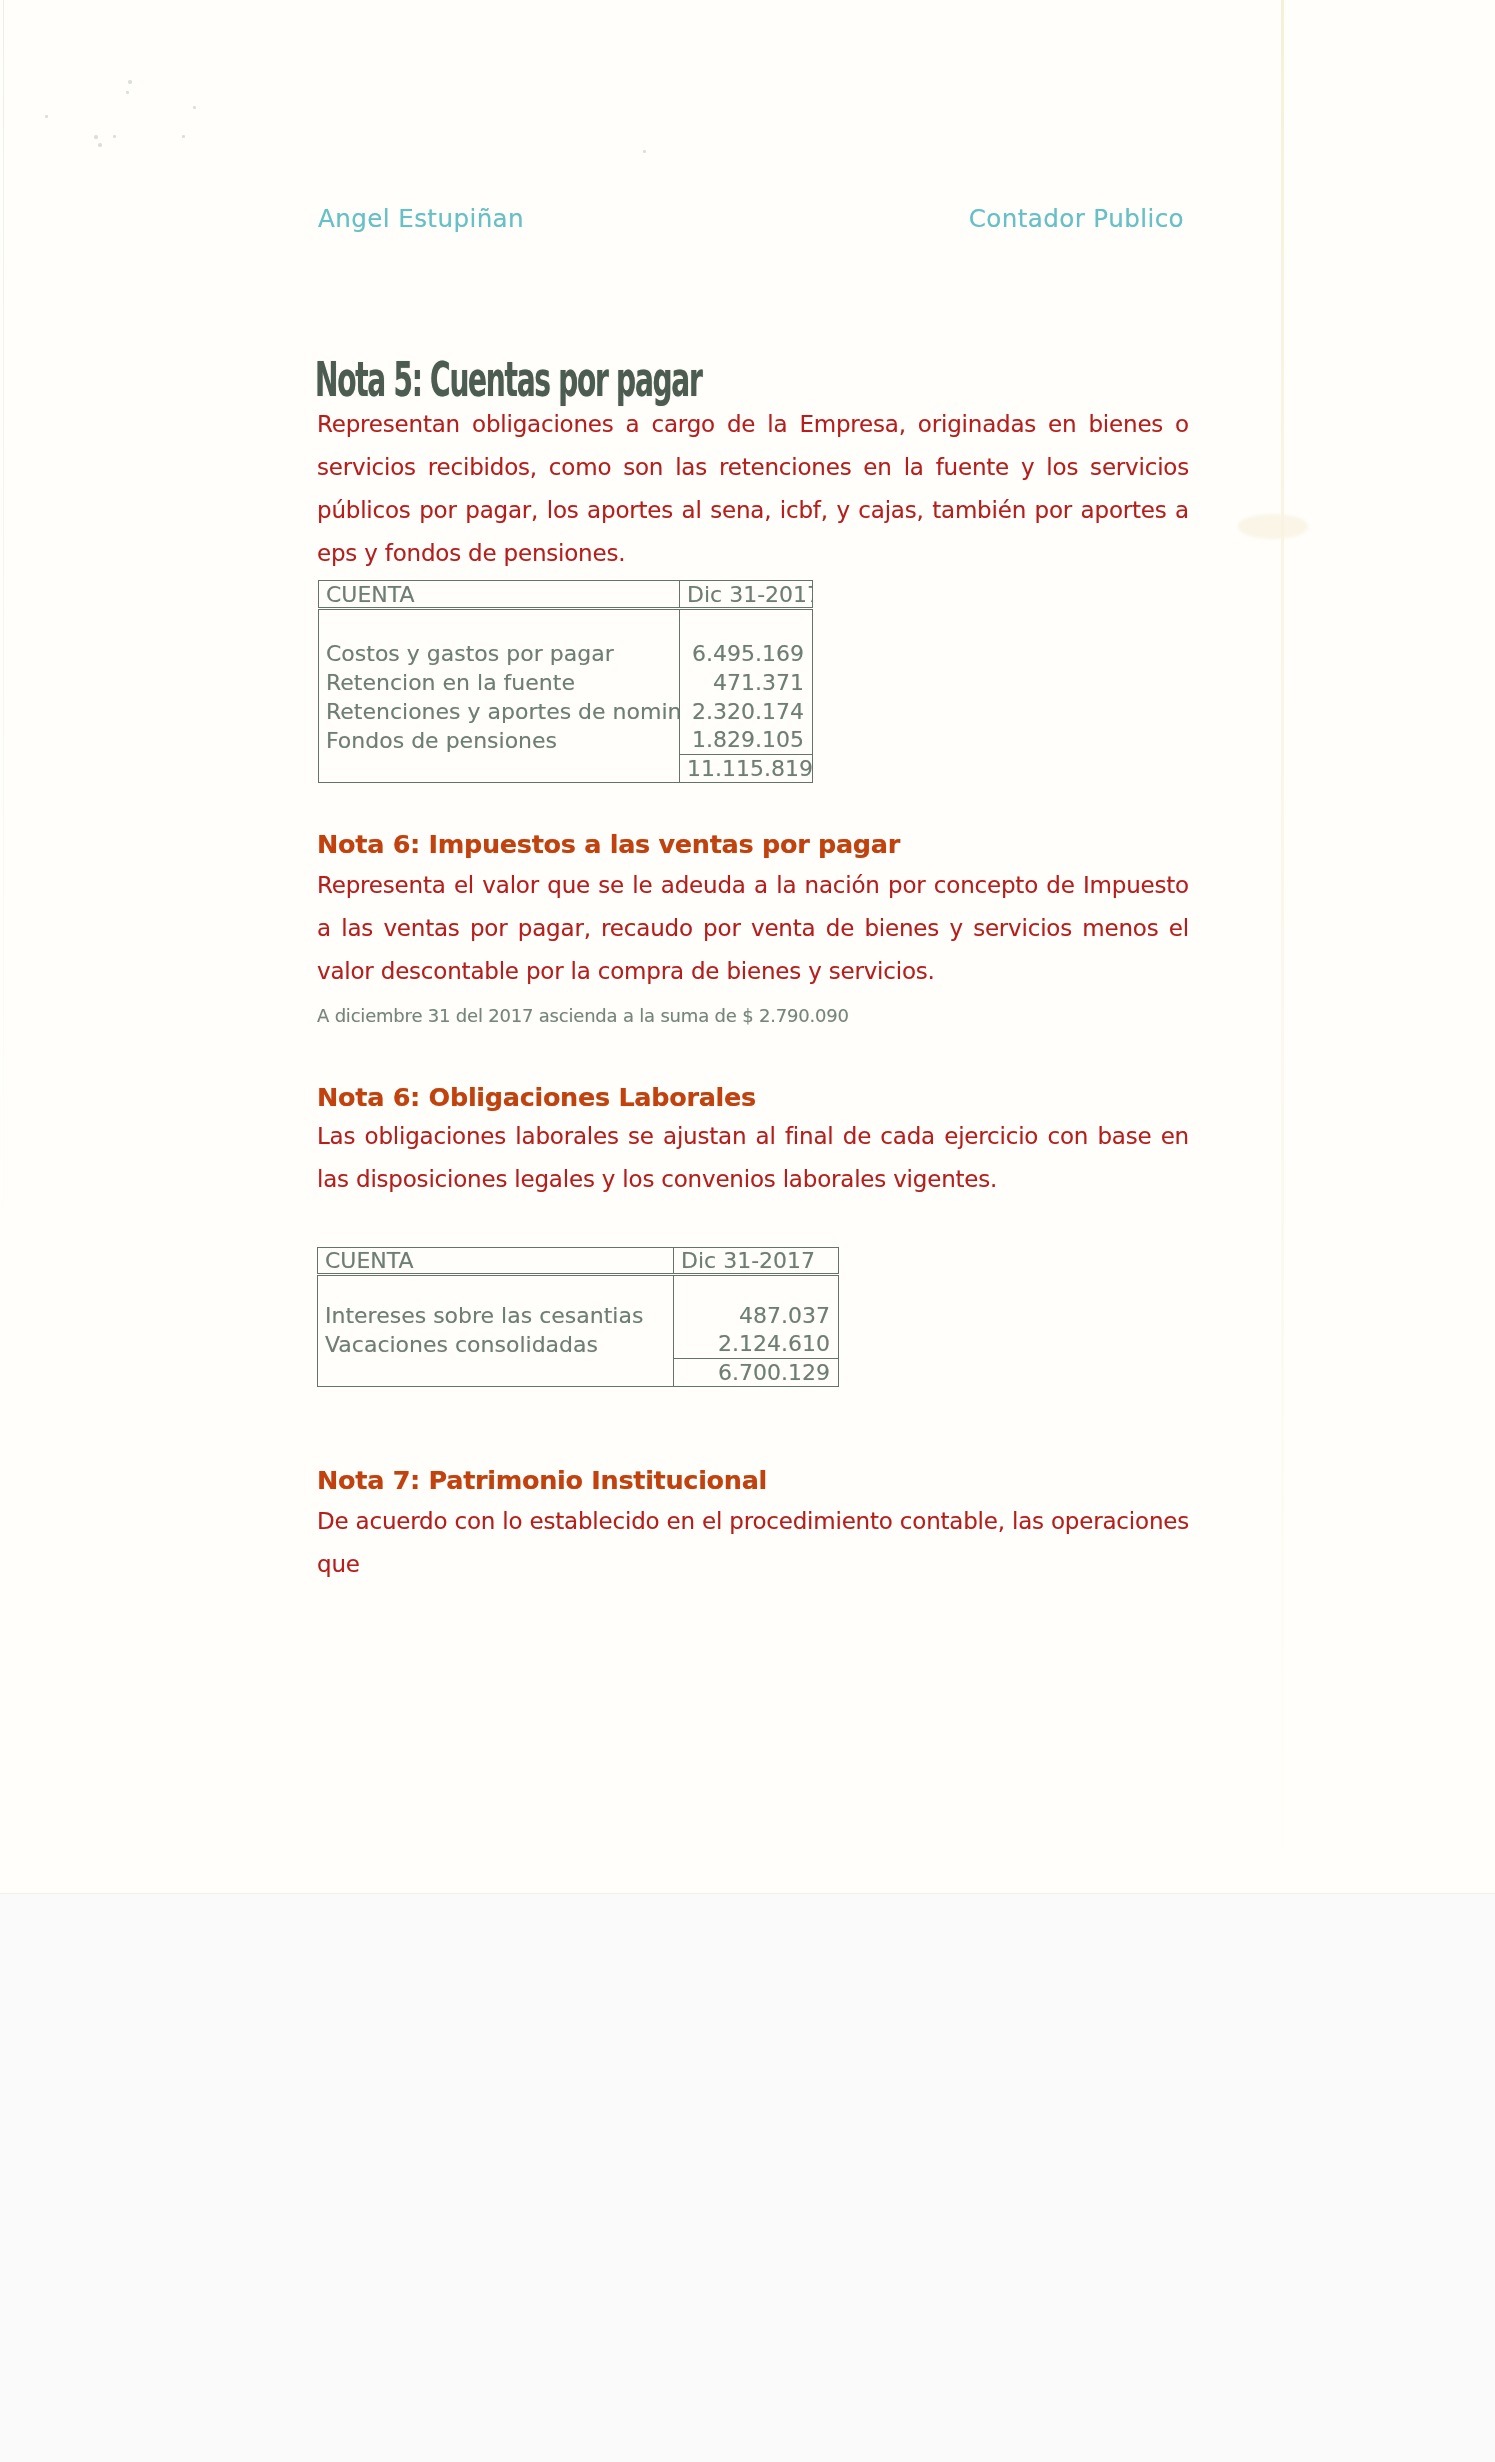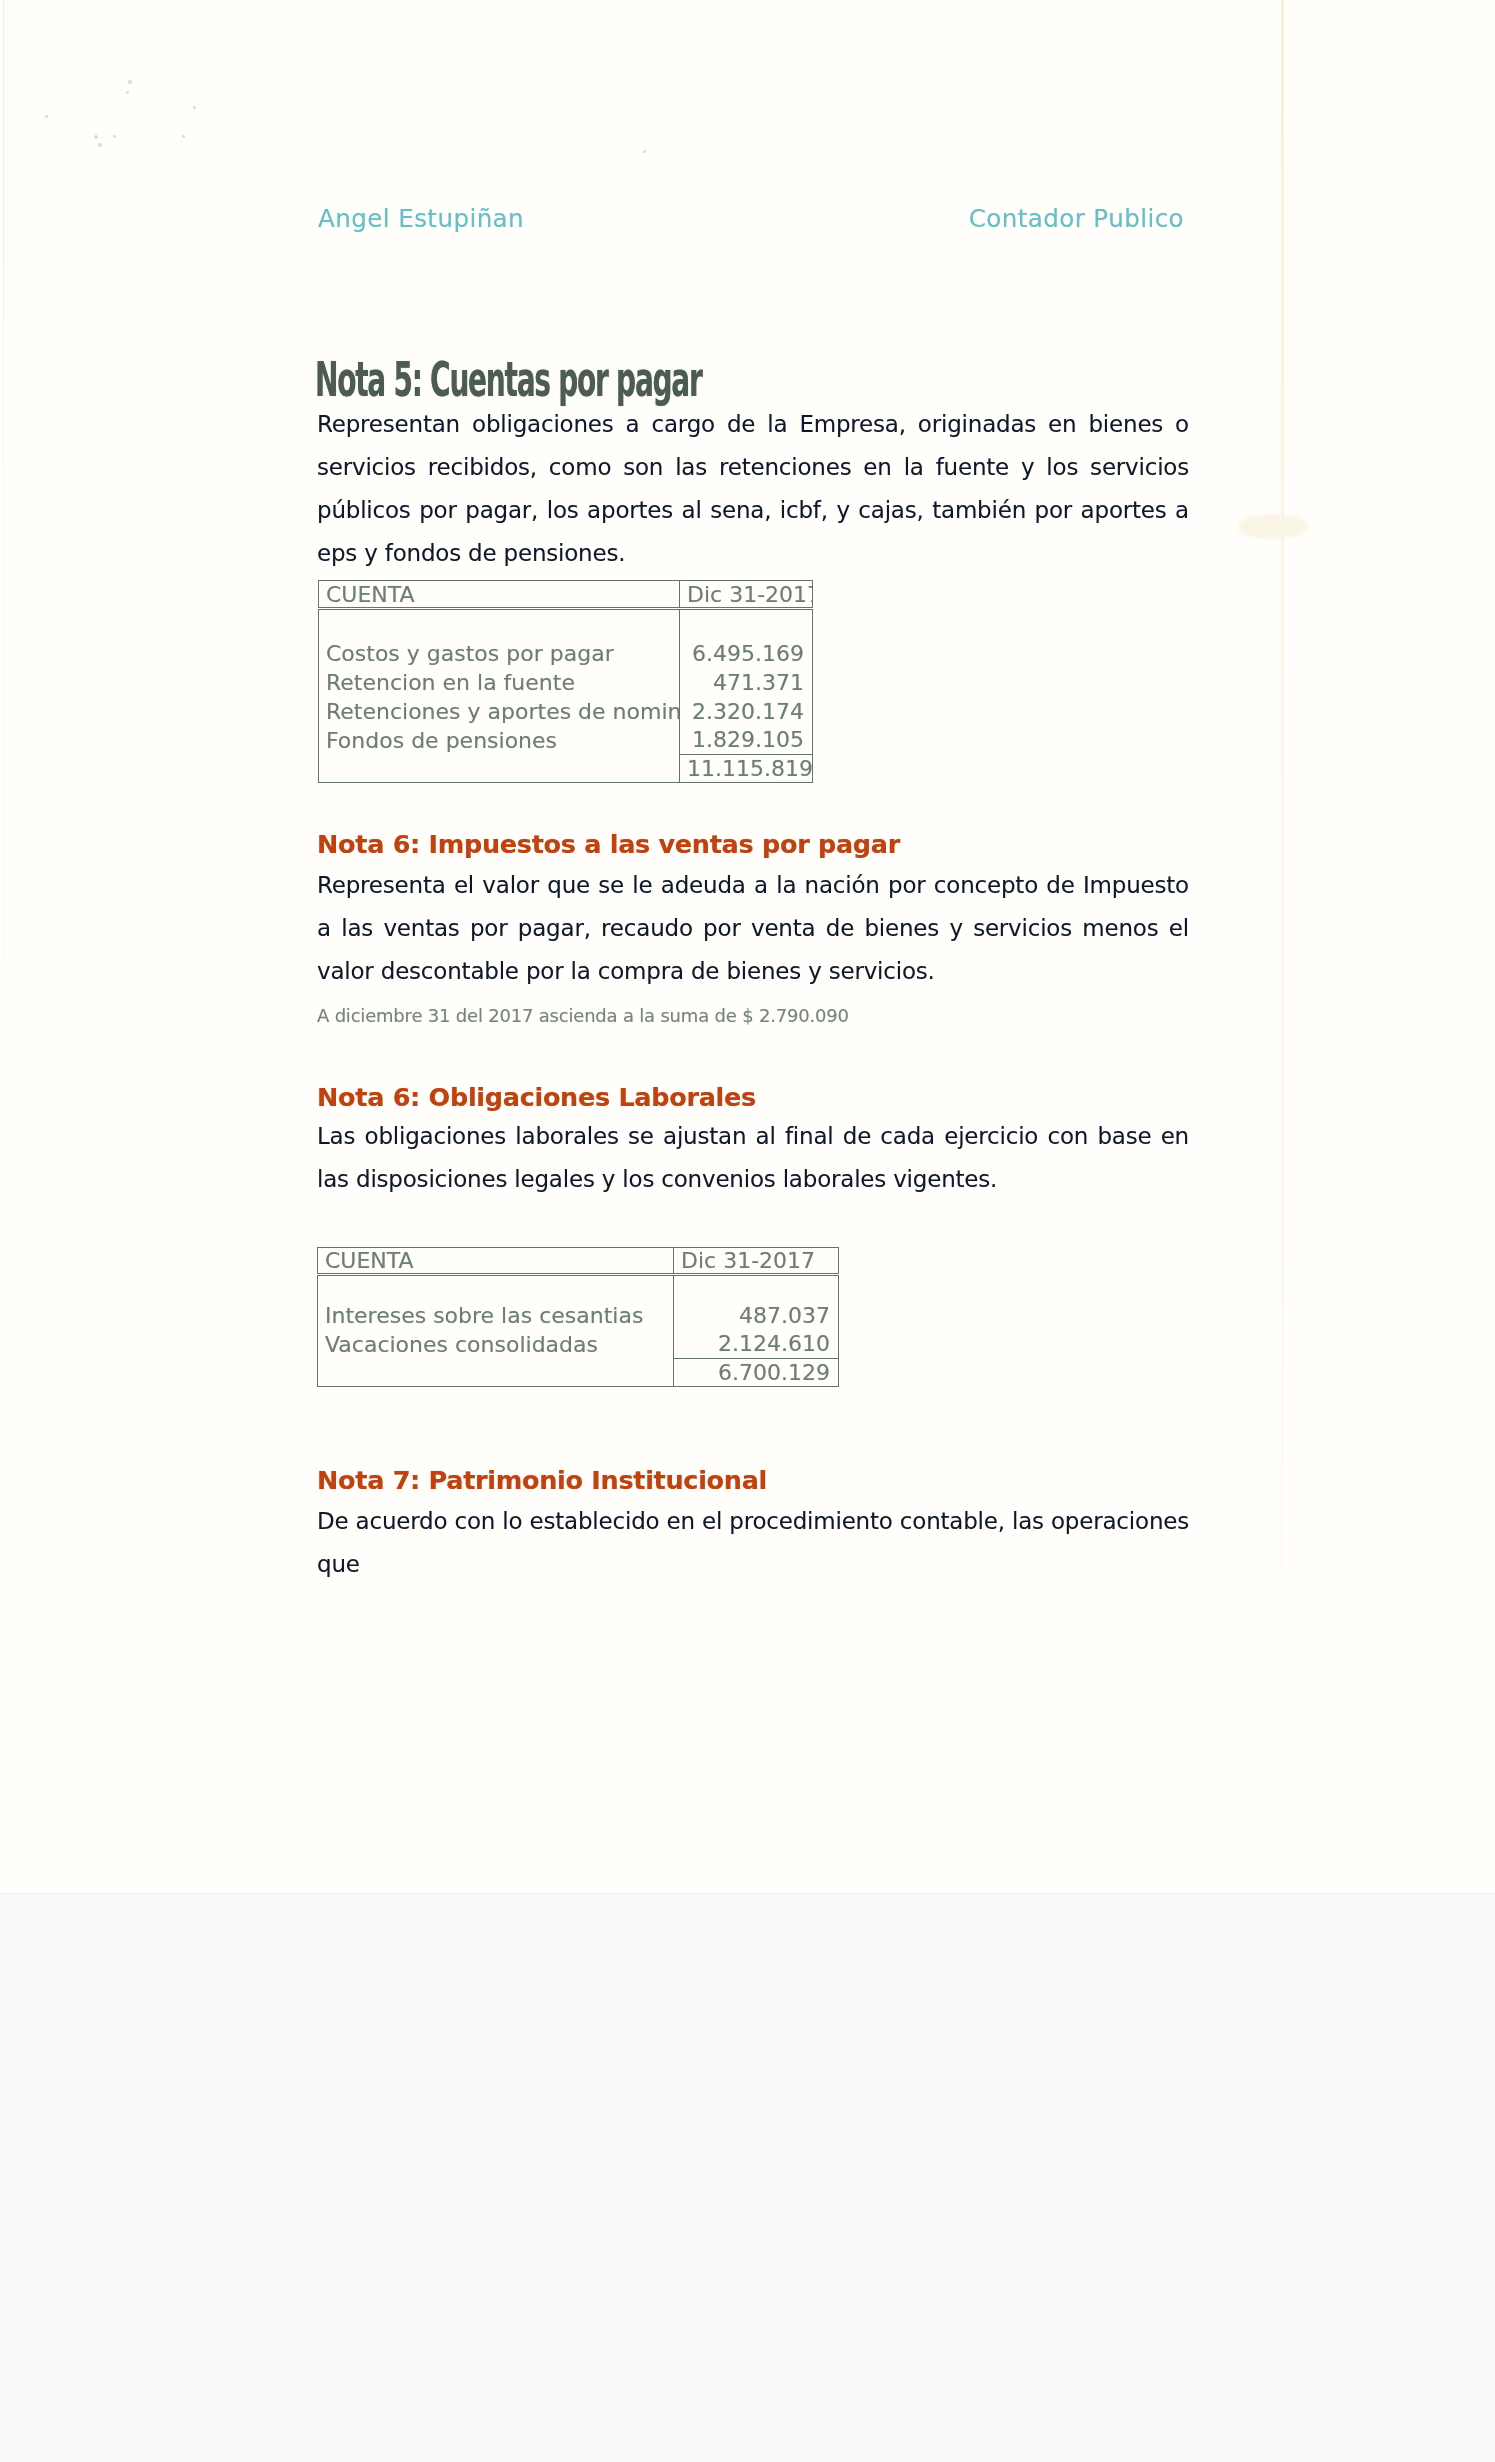--- a/index.html
+++ b/index.html
@@ -44,21 +44,21 @@
   .doc-title{
     position:absolute;left:315px;top:352px;margin:0;
     font-size:39px;font-weight:700;color:#4c5c51;
     letter-spacing:-1.8px;white-space:nowrap;
     transform:scale(.72,1.22);transform-origin:left top;
     text-shadow:0 0 0.9px rgba(76,92,81,.6);
   }
   .body-par{
     position:absolute;left:317px;width:872px;margin:0;
     font-size:23px;line-height:43px;letter-spacing:-0.2px;
-    color:#0f172a;text-align:justify;
+    color:#b91c1c;text-align:justify;
     text-shadow:0 0 0.9px rgba(118,134,124,.4);
   }
   .par-note5{top:403px;}
   .par-note6a{top:864px;}
   .par-note6b{top:1115px;}
   .par-note7{top:1500px;text-align-last:justify;}
   .amount-line{
     position:absolute;left:317px;top:994px;width:872px;margin:0;
     font-size:18px;line-height:43px;letter-spacing:-0.2px;
     color:#76867c;text-shadow:0 0 0.9px rgba(118,134,124,.4);

